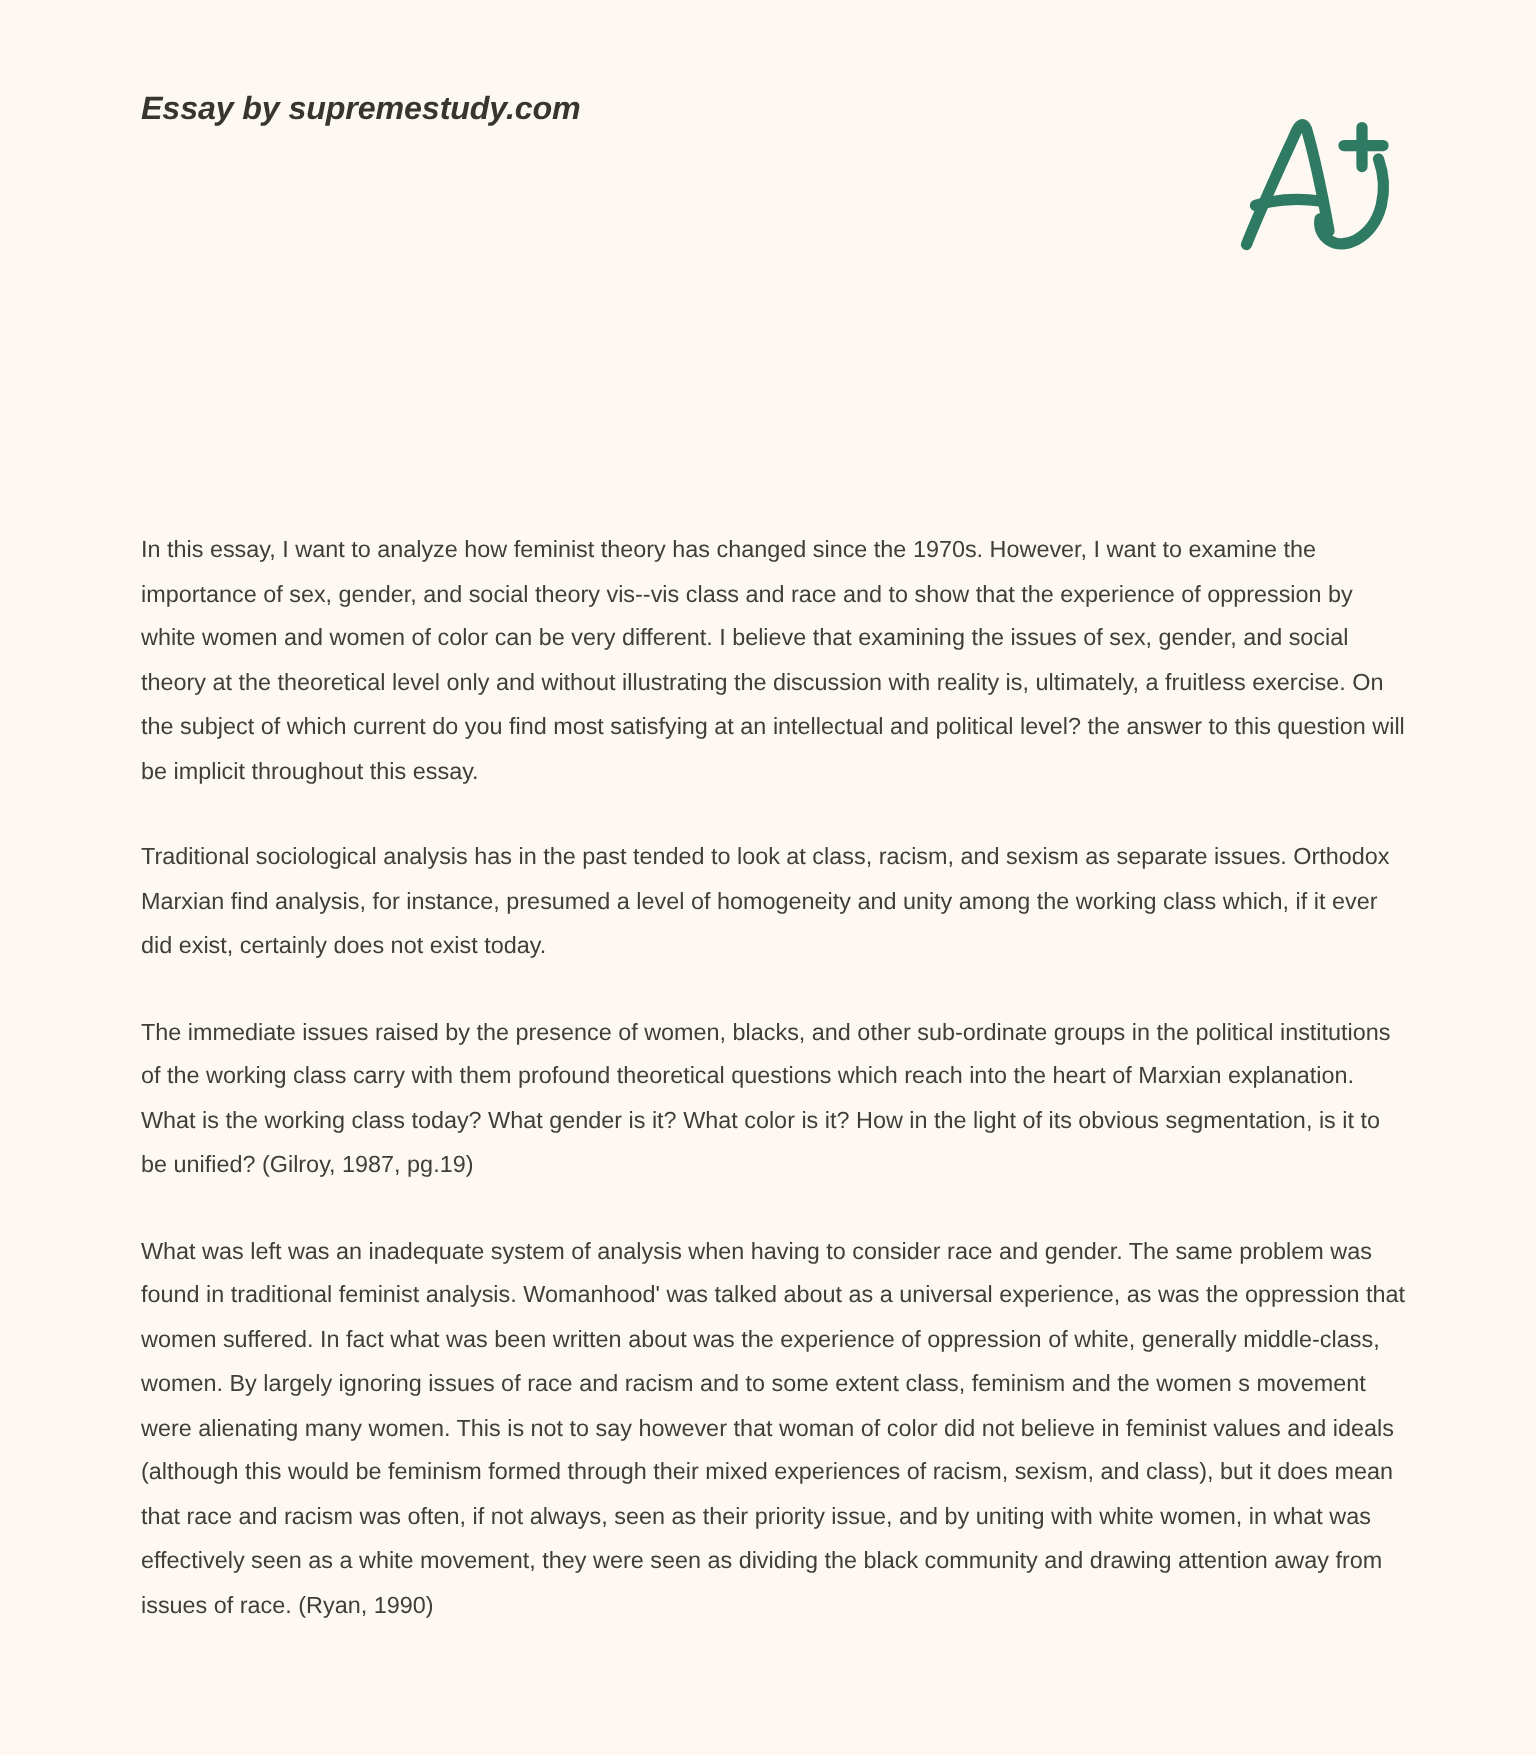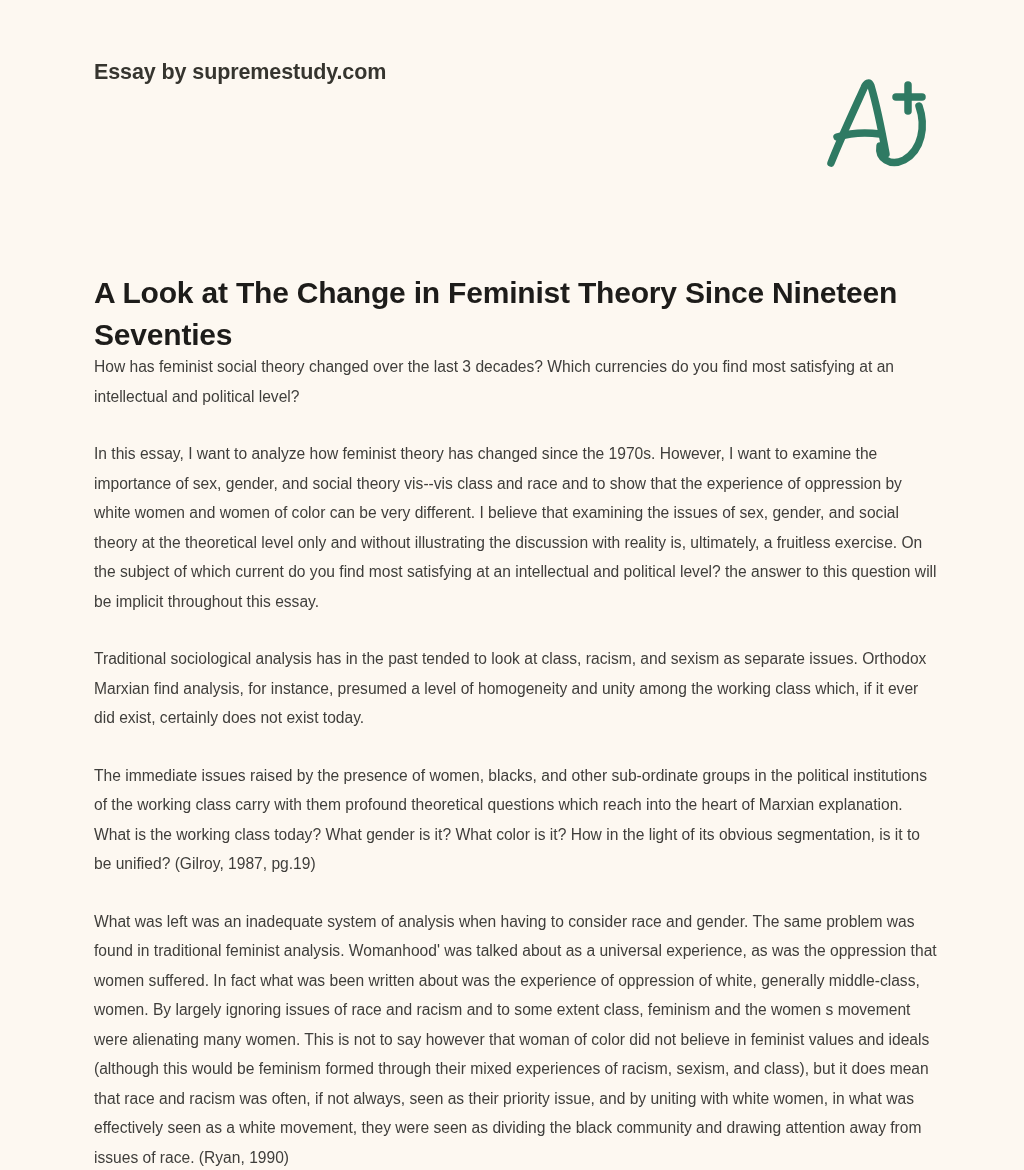--- a/index.html
+++ b/index.html
@@ -24,20 +24,21 @@
     padding: 0;
   }
 
   
   .header {
     position: absolute;
     left: 0;
     top: 0;
     width: 1004px;
     height: 215px;
+    font-style: italic;
   }
 
   .brand-line {
     position: absolute;
     left: 94px;
     top: 60px;
     font-size: 21.5px;
     font-weight: bold;
     color: #36352f;
     letter-spacing: -0.1px;
@@ -116,24 +117,22 @@
         <path d="M25 67 C 38 63, 54 62, 68 64"></path>
 
         <path d="M84 27 L 110 27"></path>
         <path d="M96 15 L 96 41"></path>
 
         <path d="M107 36 C 114 56, 110 80, 92 90 C 78 97, 66 88, 68 76"></path>
       </svg>
     </div>
   </div>
 
-  <h1 class="title">A Look at The Change in Feminist Theory Since Nineteen Seventies</h1>
 
   <div class="article">
-    <p>How has feminist social theory changed over the last 3 decades? Which currencies do you find most satisfying at an intellectual and political level?</p>
     <p>In this essay, I want to analyze how feminist theory has changed since the 1970s. However, I want to examine the importance of sex, gender, and social theory vis--vis class and race and to show that the experience of oppression by white women and women of color can be very different. I believe that examining the issues of sex, gender, and social theory at the theoretical level only and without illustrating the discussion with reality is, ultimately, a fruitless exercise. On the subject of which current do you find most satisfying at an intellectual and political level? the answer to this question will be implicit throughout this essay.</p>
     <p>Traditional sociological analysis has in the past tended to look at class, racism, and sexism as separate issues. Orthodox Marxian find analysis, for instance, presumed a level of homogeneity and unity among the working class which, if it ever did exist, certainly does not exist today.</p>
     <p>The immediate issues raised by the presence of women, blacks, and other sub-ordinate groups in the political institutions of the working class carry with them profound theoretical questions which reach into the heart of Marxian explanation. What is the working class today? What gender is it? What color is it? How in the light of its obvious segmentation, is it to be unified? (Gilroy, 1987, pg.19)</p>
     <p>What was left was an inadequate system of analysis when having to consider race and gender. The same problem was found in traditional feminist analysis. Womanhood' was talked about as a universal experience, as was the oppression that women suffered. In fact what was been written about was the experience of oppression of white, generally middle-class, women. By largely ignoring issues of race and racism and to some extent class, feminism and the women s movement were alienating many women. This is not to say however that woman of color did not believe in feminist values and ideals (although this would be feminism formed through their mixed experiences of racism, sexism, and class), but it does mean that race and racism was often, if not always, seen as their priority issue, and by uniting with white women, in what was effectively seen as a white movement, they were seen as dividing the black community and drawing attention away from issues of race. (Ryan, 1990)</p>
 
   </div>
 
 </div>
 
 </body></html>

